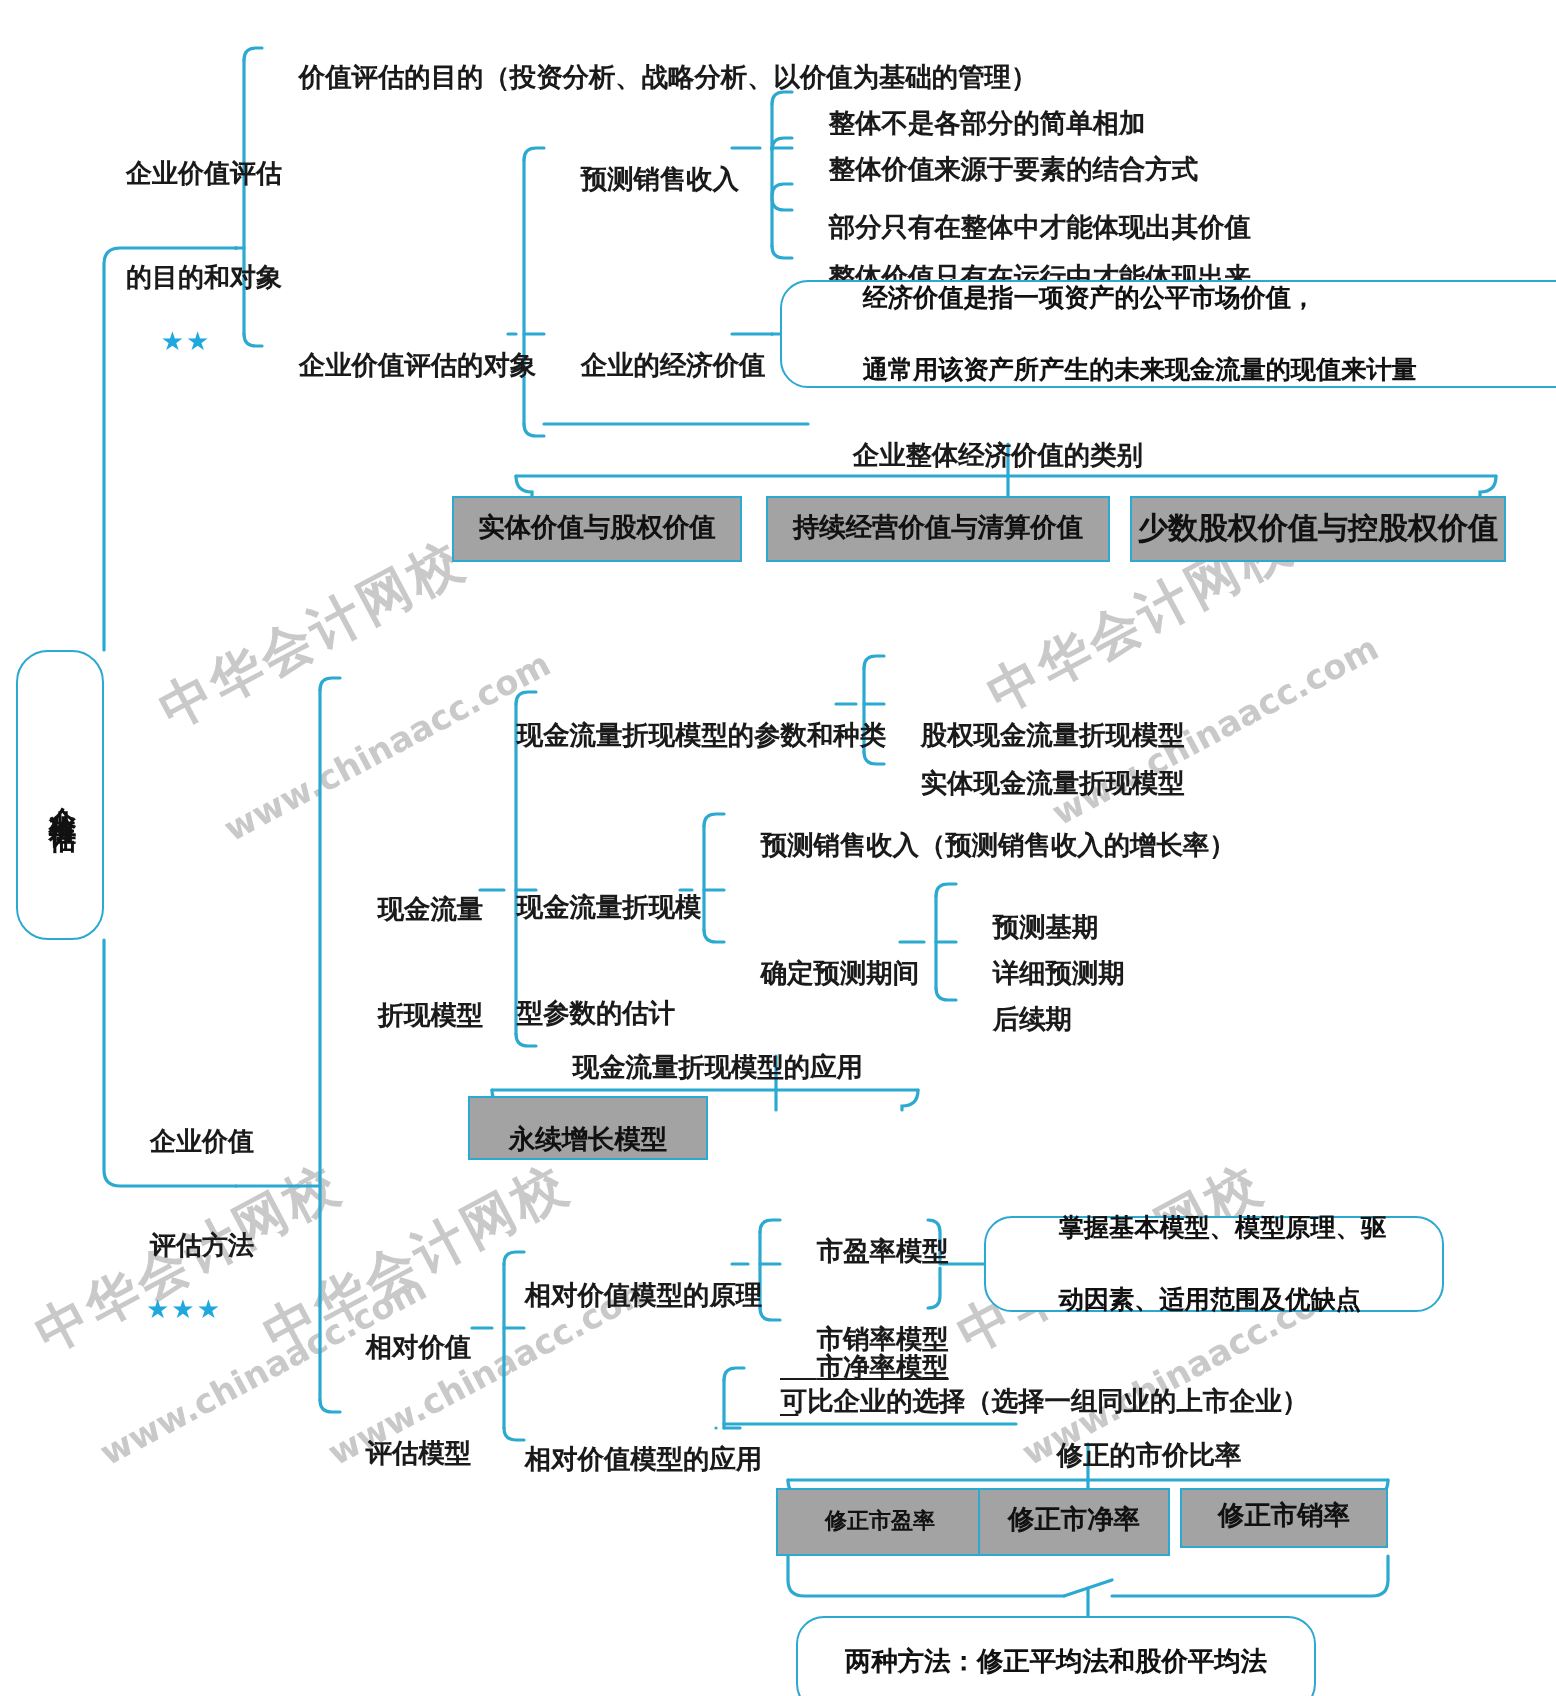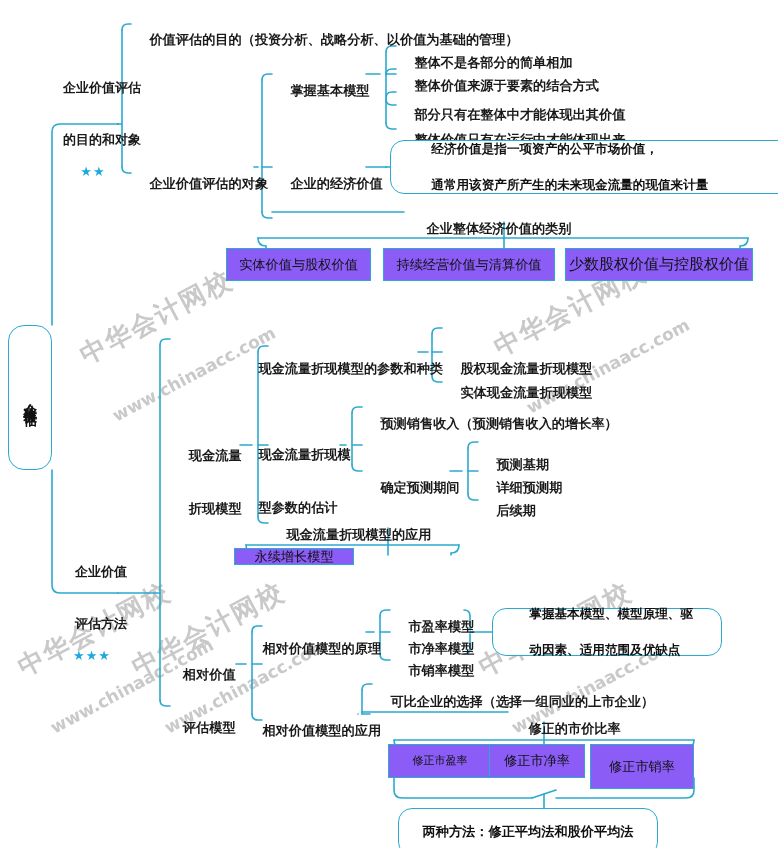--- a/index.html
+++ b/index.html
@@ -29,23 +29,23 @@
     font-weight: bold;
     line-height: 1.32;
     white-space: pre;
     letter-spacing: 0px;
   }
   .t13 { font-size: 13.2px; }
   .t125 { font-size: 13px; }
   .boxed {
     position: absolute;
     border: 1.4px solid #2BA9D1;
-    background: #8b5cf6;
+    background: #a3a3a3;
     color: #111111;
-    font-weight: normal;
+    font-weight: bold;
     display: flex;
     align-items: center;
     justify-content: center;
     text-align: center;
     line-height: 1.3;
     white-space: pre;
     box-sizing: border-box;
   }
   .rbox {
     position: absolute;
@@ -259,21 +259,21 @@
 
   <div class="node t13" style="left:131px; top:14px;">
     <span>价值评估的目的（投资分析、战略分析、以价值为基础的管理）</span>
   </div>
 
   <div class="node t13" style="left:131px; top:158px;">
     <span>企业价值评估的对象</span>
   </div>
 
   <div class="node t13" style="left:272px; top:65px;">
-    <span>掌握基本模型</span>
+    <span>预测销售收入</span>
   </div>
 
   <div class="node t13" style="left:396px; top:37px;">
     <span>整体不是各部分的简单相加</span>
   </div>
   <div class="node t13" style="left:396px; top:60px;">
     <span>整体价值来源于要素的结合方式</span>
   </div>
   <div class="node t13" style="left:396px; top:89px;">
     <span>部分只有在整体中才能体现出其价值</span>
@@ -345,38 +345,38 @@
     <span>详细预测期</span>
   </div>
   <div class="node t13" style="left:478px; top:485px;">
     <span>后续期</span>
   </div>
 
   <div class="node t13" style="left:268px; top:509px;">
     <span>现金流量折现模型的应用</span>
   </div>
 
-  <div class="boxed" style="left:234px; top:548px; width:120px; height:17px; font-size:13.2px;">
+  <div class="boxed" style="left:234px; top:548px; width:120px; height:32px; font-size:13.2px;align-items:flex-end;">
     <span>永续增长模型</span>
   </div>
 
   <div class="node t13" style="left:164px; top:649px; text-align:center; width:72px;">
     <span>相对价值</span>
     <br>
     <span>评估模型</span>
   </div>
 
   <div class="node t13" style="left:244px; top:623px;">
     <span>相对价值模型的原理</span>
   </div>
 
   <div class="node t13" style="left:390px; top:601px;">
     <span>市盈率模型</span>
   </div>
-  <div class="node t13" style="left:390px; top:623px;">
+  <div class="node t13" style="left:390px; top:659px;text-decoration:underline;">
     <span>市净率模型</span>
   </div>
   <div class="node t13" style="left:390px; top:645px;">
     <span>市销率模型</span>
   </div>
 
   <div class="rbox" style="left:492px; top:608px; width:230px; height:48px; padding:0 10px; font-size:12.6px;">
     <div>
       <span>掌握基本模型、模型原理、驱</span><br>
       <span>动因素、适用范围及优缺点</span>
@@ -394,21 +394,21 @@
   <div class="node t13" style="left:510px; top:703px;">
     <span>修正的市价比率</span>
   </div>
 
   <div class="boxed" style="left:388px; top:744px; width:104px; height:34px; font-size:11px;">
     <span>修正市盈率</span>
   </div>
   <div class="boxed" style="left:489px; top:744px; width:96px; height:34px; font-size:13.2px;">
     <span>修正市净率</span>
   </div>
-  <div class="boxed" style="left:590px; top:744px; width:104px; height:45px; font-size:13.2px;">
+  <div class="boxed" style="left:590px; top:744px; width:104px; height:30px; font-size:13.2px;">
     <span>修正市销率</span>
   </div>
 
   <div class="rbox" style="left:398px; top:808px; width:260px; height:48px; justify-content:center; font-size:13.2px;">
     <span>两种方法：修正平均法和股价平均法</span>
   </div>
 
 </div>
 
 </body></html>

